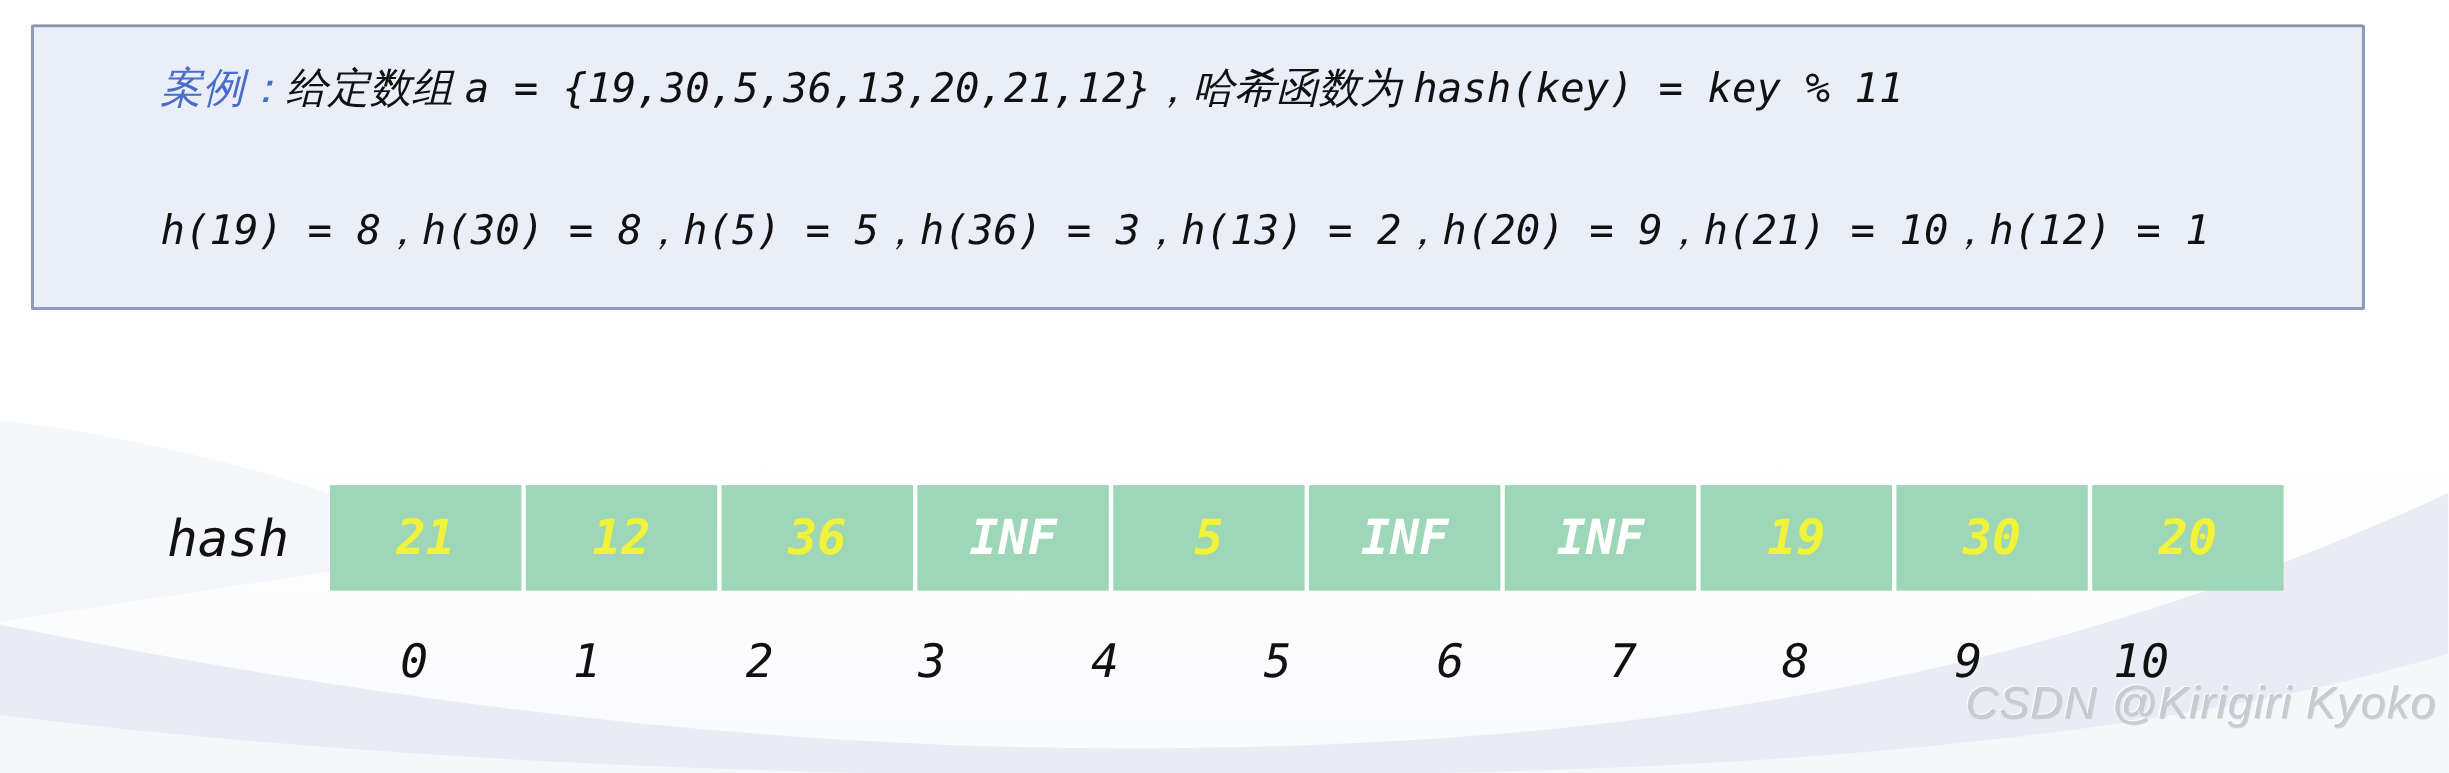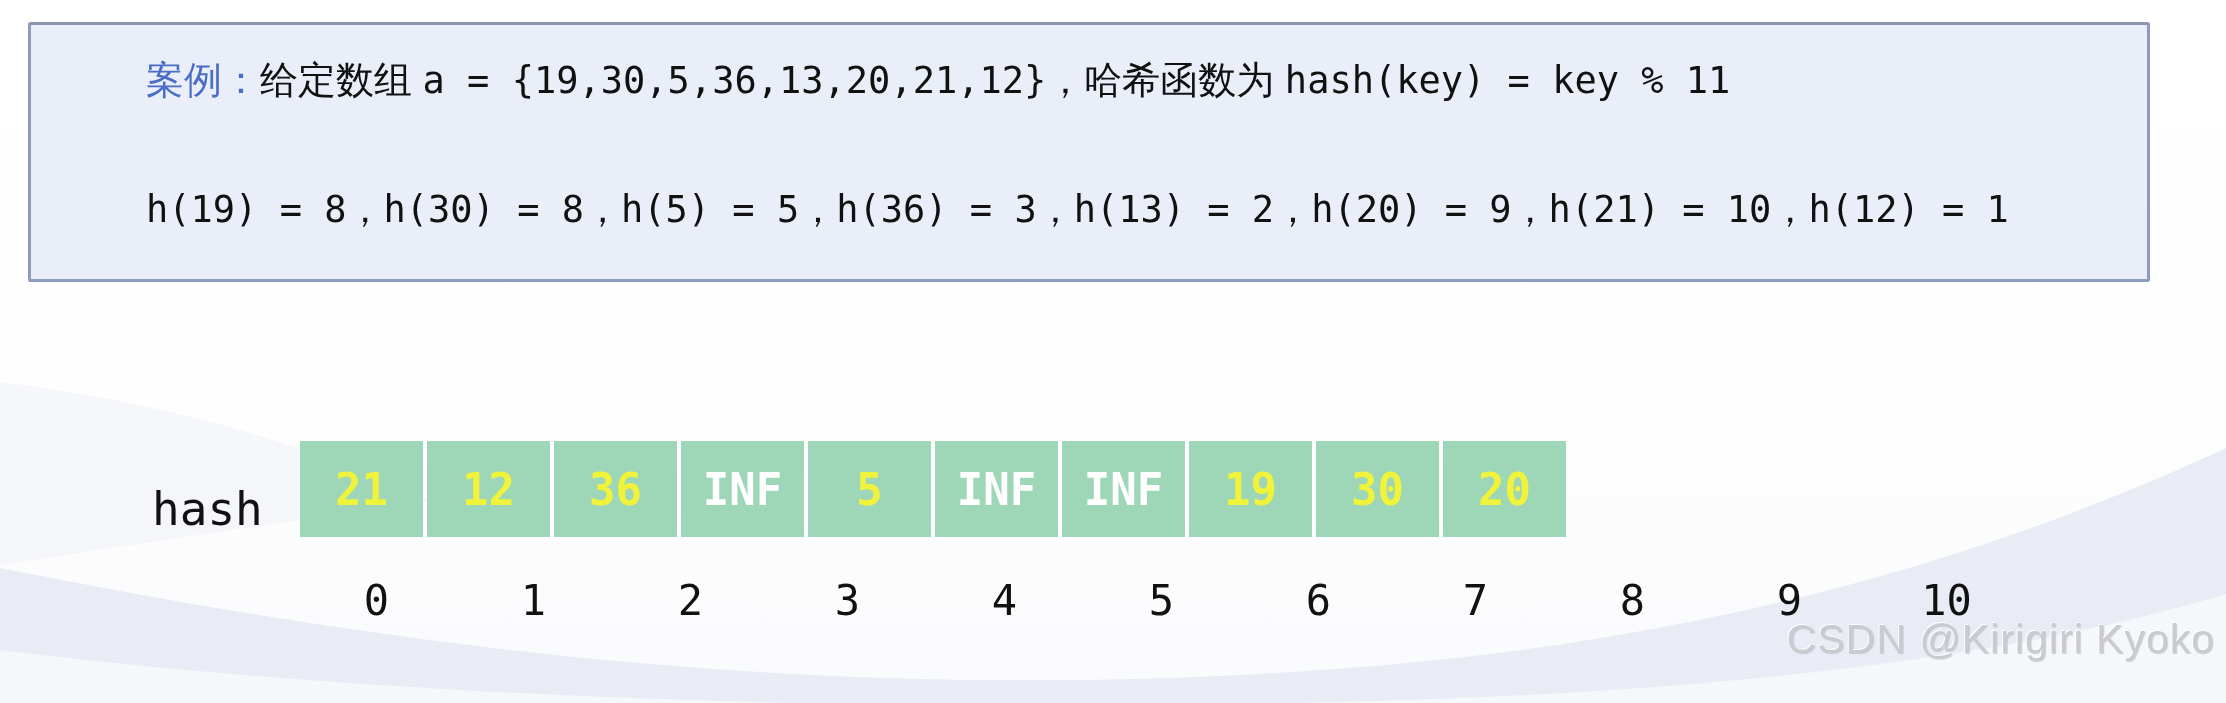--- a/index.html
+++ b/index.html
@@ -6,20 +6,21 @@
   body {
     font-family: "Liberation Sans", sans-serif;
     background: #ffffff;
   }
   .stage {
     position: relative;
     width: 2226px;
     height: 703px;
     overflow: hidden;
     background: linear-gradient(180deg, #ffffff 0%, #fefefe 60%, #f9fafc 100%);
+    font-style: italic;
   }
 
   
   .waves {
     position: absolute;
     left: 0; top: 0;
     width: 2226px; height: 703px;
     pointer-events: none;
   }
 
@@ -53,36 +54,36 @@
     margin: 0;
     font-family: "DejaVu Sans Mono", monospace;
     font-size: 37px;
     color: var(--text, #111111);
     white-space: pre;
   }
 
   
   .hash-label {
     position: absolute;
-    left: 152px; top: 461px;
+    left: 152px; top: 441px;
     height: 96px;
     display: flex;
     align-items: center;
     font-family: "DejaVu Sans Mono", monospace;
     font-size: 46px;
     color: #111111;
   }
   .cells {
     position: absolute;
     left: 300px; top: 441px;
     display: flex;
     gap: 4px;
   }
   .cell {
-    width: 123px; height: 96px;
+    width: 174px; height: 96px;
     background: var(--cell-bg, #9ed7b8);
     display: flex;
     align-items: center;
     justify-content: center;
     font-family: "DejaVu Sans Mono", monospace;
     font-weight: bold;
     font-size: 44px;
     color: var(--value-filled, #f1f23a);
   }
   .cell.empty { color: var(--value-empty, #ffffff); }

